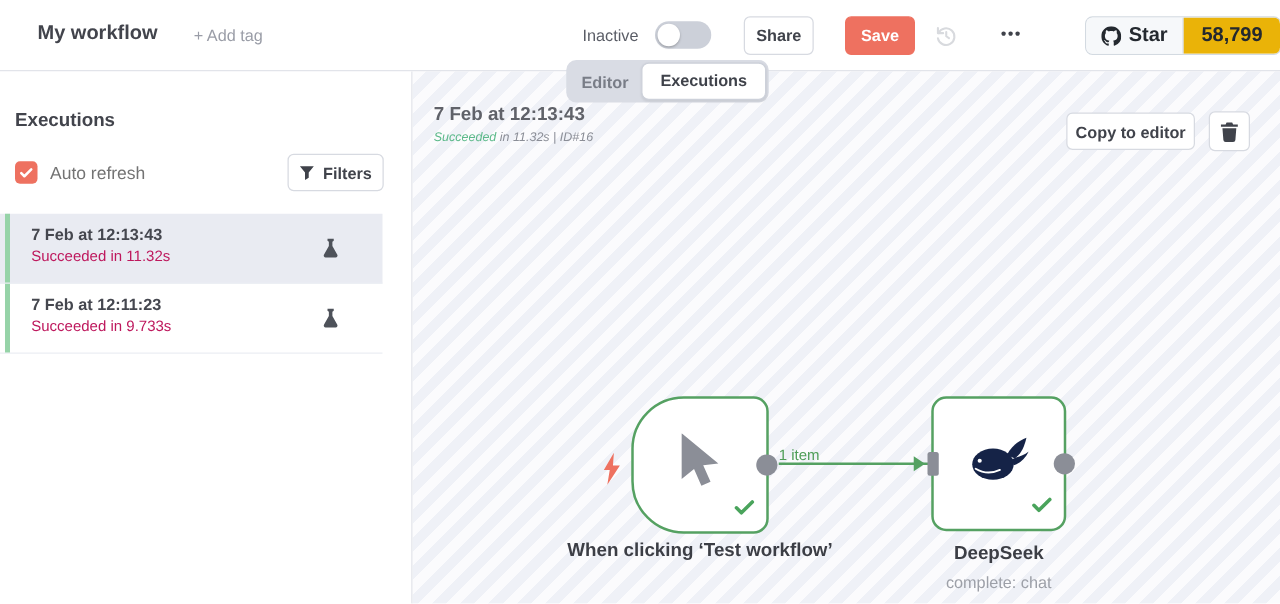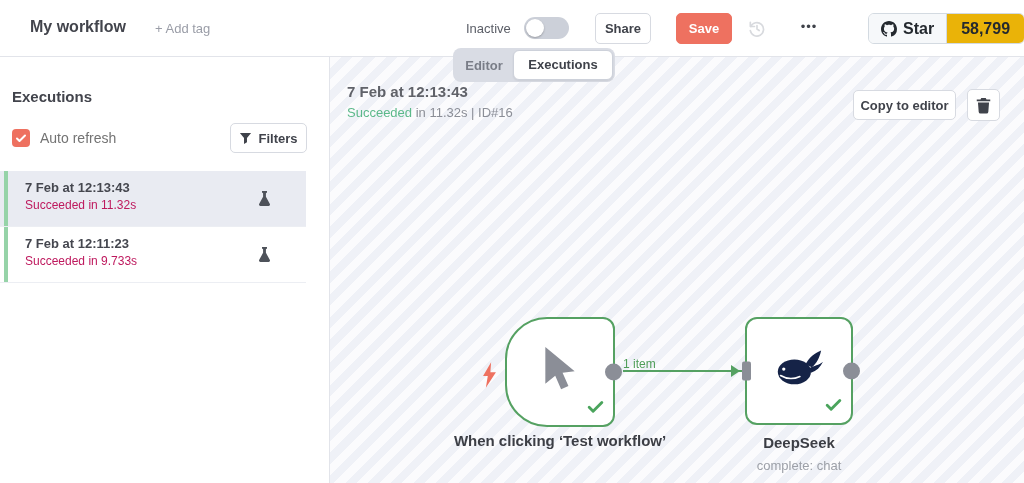--- a/index.html
+++ b/index.html
@@ -54,21 +54,21 @@
   .exec-item.selected { background:#e9ebf2; }
   .exec-item .bar { position:absolute; left:4px; top:0; width:4px; height:100%; background:#96d3a8; }
   .exec-item .t { position:absolute; left:25px; top:9px; font-size:13px; font-weight:700; color:#45474f; }
   .exec-item .s { position:absolute; left:25px; top:27px; font-size:12px; color:#be185d; }
   .exec-item .flask { position:absolute; right:34px; top:19px; }
 
   
   .canvas { position:absolute; left:330px; top:57px; width:694px; height:426px;
             background:repeating-linear-gradient(135deg, #fbfbfd 0 8px, #eff1f7 8px 16px); z-index:1; }
   .exec-title { position:absolute; left:17px; top:26px; font-size:15px; font-weight:600; color:#606269; }
-  .exec-sub { position:absolute; left:17px; top:48px; font-size:13px; }
+  .exec-sub { position:absolute; left:17px; top:48px; font-size:10px;font-style:italic; }
   .exec-sub .status { color:#5cb98a; }
   .exec-sub .meta { color:#8b8e97; }
   .copy-btn { position:absolute; left:523px; top:33px; width:103px; height:30px; }
   .trash-btn { position:absolute; left:637px; top:32px; width:33px; height:32px; }
 
   .node { position:absolute; background:#fff; border:2px solid #55a162; }
   .node-trigger { left:175px; top:260px; width:110px; height:110px;
                   border-radius:42px 12px 12px 42px; }
   .node-deepseek { left:415px; top:260px; width:108px; height:108px; border-radius:12px; }
   .node-icon { position:absolute; left:50%; top:50%; transform:translate(-50%,-52%); }

